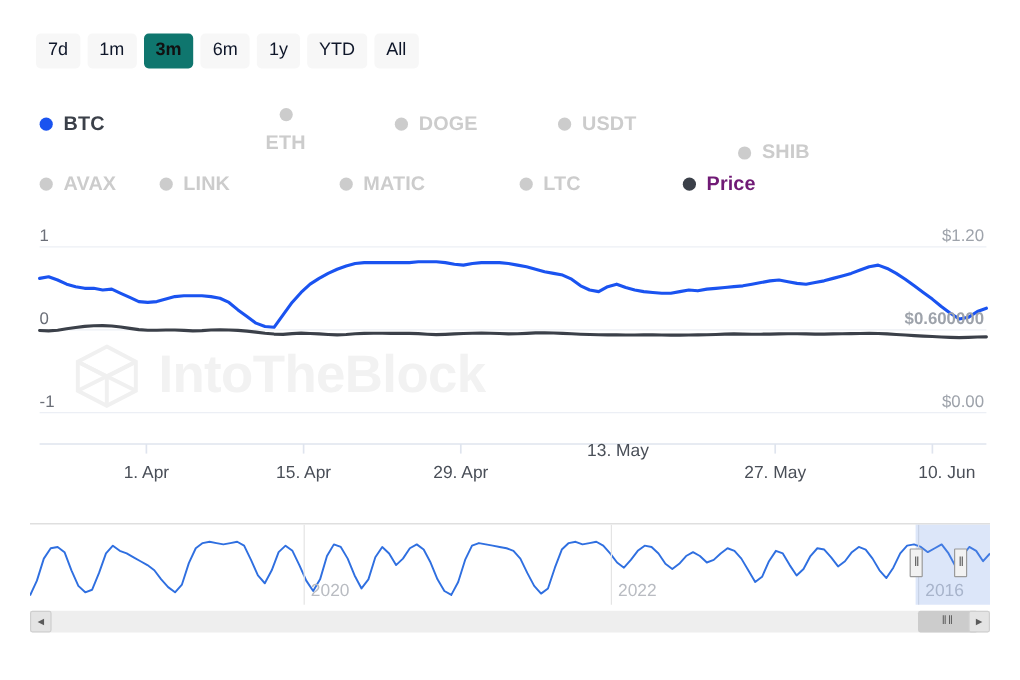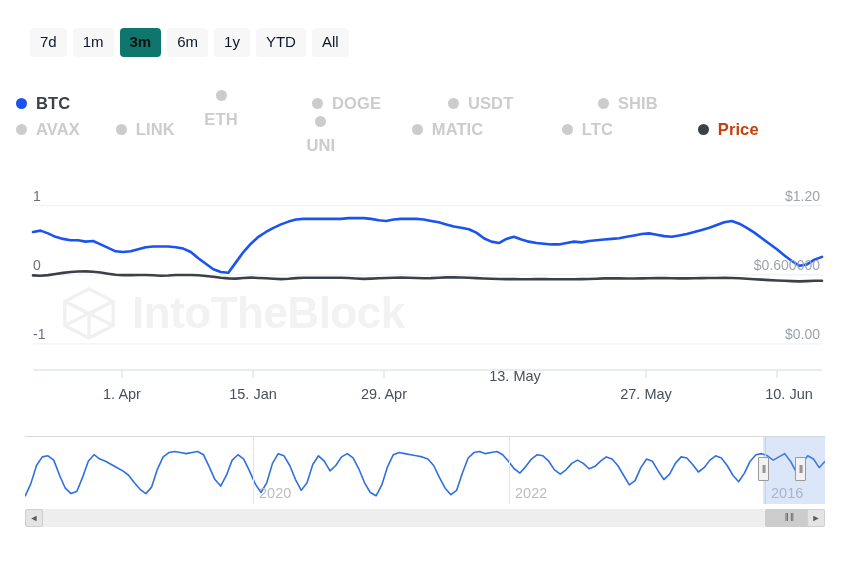--- a/index.html
+++ b/index.html
@@ -36,21 +36,21 @@
   }
   .range-btn.active {
     background: #0f766e;
     color: #111111;
     font-weight: bold;
   }
 
   
   .legend {
     position: absolute;
-    left: 16px;
+    left: 33px;
     top: 90px;
     width: 790px;
     display: flex;
     flex-wrap: wrap;
     align-content: flex-start;
     text-align: center;
   }
   .legend-item {
     display: flex;
     align-items: center;
@@ -72,21 +72,21 @@
   }
   .legend-item.on .legend-label { font-weight: bold; }
   .legend-item.off .legend-dot { background: #cccccc; }
   .legend-item.off .legend-label { color: #cccccc; font-weight: bold; }
 
   
   .lg-w1 { width: 114px; }
   .lg-w2 { width: 110px; flex-direction: column; }
   .lg-w3 { width: 114px; }
   .lg-w4 { width: 100px; }
-  .lg-w5 { width: 105px; }
+  .lg-w5 { width: 105px; margin-top: 24px; }
 
   
   .plot-wrap {
     position: absolute;
     left: 0;
     top: 185px;
     width: 850px;
     height: 235px;
   }
   .plot-svg { display: block; }
@@ -243,35 +243,31 @@
     <span class="legend-label">SHIB</span>
   </div>
   <div class="legend-item off">
     <span class="legend-dot"></span>
     <span class="legend-label">AVAX</span>
   </div>
   <div class="legend-item off lg-w1">
     <span class="legend-dot"></span>
     <span class="legend-label">LINK</span>
   </div>
-  <div class="legend-item off lg-w2">
-    <span class="legend-dot"></span>
-    <span class="legend-label">UNI</span>
-  </div>
   <div class="legend-item off lg-w3">
     <span class="legend-dot"></span>
     <span class="legend-label">MATIC</span>
   </div>
   <div class="legend-item off lg-w4">
     <span class="legend-dot"></span>
     <span class="legend-label">LTC</span>
   </div>
   <div class="legend-item on">
     <span class="legend-dot" style="background:#3b4049"></span>
-    <span class="legend-label" style="color:#c2410c">Price</span>
+    <span class="legend-label" style="color:#701a75">Price</span>
   </div>
 </div>
 
 <div class="plot-wrap">
   <svg class="plot-svg" id="plot-svg" width="850" height="235">
       <line x1="33" x2="822" y1="20.72727272727273" y2="20.72727272727273" stroke="#eceff5" stroke-width="1"></line>
       <line x1="33" x2="822" y1="89.81818181818181" y2="89.81818181818181" stroke="#eceff5" stroke-width="1"></line>
       <line x1="33" x2="822" y1="158.9090909090909" y2="158.9090909090909" stroke="#eceff5" stroke-width="1"></line>
       <line x1="33" x2="822" y1="185" y2="185" stroke="#dfe4ee" stroke-width="1.4"></line>
       <line x1="122" x2="122" y1="185" y2="193" stroke="#dfe4ee" stroke-width="1.4"></line>
@@ -296,24 +292,24 @@
     </g>
   </svg>
   <span class="wm-text">IntoTheBlock</span>
 </div>
 
 <div id="axis-labels">
     <div class="ax-label" style="top: 187.727px; left: 33px;">1</div>
     <div class="ax-label" style="top: 256.818px; left: 33px;">0</div>
     <div class="ax-label" style="top: 325.909px; left: 33px;">-1</div>
     <div class="ax-label right" style="top: 187.727px; left: 0px; width: 820px; text-align: right;">$1.20</div>
-    <div class="ax-label right" style="top: 256.818px; left: 0px; width: 820px; text-align: right;">$0.600000</div>
+    <div class="ax-label right" style="top: 256.818px; left: 0px; width: 820px; text-align: right; font-weight: bold;">$0.600000</div>
     <div class="ax-label right" style="top: 325.909px; left: 0px; width: 820px; text-align: right;">$0.00</div>
     <div class="ax-label" style="top: 386px; left: 122px; transform: translateX(-50%); color: rgb(74, 79, 88); font-size: 14.5px;">1. Apr</div>
-    <div class="ax-label" style="top: 386px; left: 253px; transform: translateX(-50%); color: rgb(74, 79, 88); font-size: 14.5px;">15. Jan</div>
+    <div class="ax-label" style="top: 386px; left: 253px; transform: translateX(-50%); color: rgb(74, 79, 88); font-size: 14.5px;">15. Apr</div>
     <div class="ax-label" style="top: 386px; left: 384px; transform: translateX(-50%); color: rgb(74, 79, 88); font-size: 14.5px;">29. Apr</div>
     <div class="ax-label" style="top: 368px; left: 515px; transform: translateX(-50%); color: rgb(74, 79, 88); font-size: 14.5px;">13. May</div>
     <div class="ax-label" style="top: 386px; left: 646px; transform: translateX(-50%); color: rgb(74, 79, 88); font-size: 14.5px;">27. May</div>
     <div class="ax-label" style="top: 386px; left: 777px; transform: translateX(-50%); color: rgb(74, 79, 88); font-size: 14.5px; margin-left: 12px;">10. Jun</div>
   </div>
 
 <div class="navigator">
   <svg width="800" height="68" id="nav-svg">
       <polyline points="0.00,59.30 5.76,46.88 11.51,28.52 17.27,19.88 23.02,18.80 28.78,23.12 34.53,38.24 40.29,51.20 46.04,56.60 51.80,54.44 57.55,40.40 63.31,24.20 69.06,17.72 74.82,22.04 80.58,24.20 86.33,27.44 92.09,30.68 97.84,33.92 103.60,38.24 109.35,45.80 115.11,52.28 120.86,56.60 126.62,50.12 132.37,32.30 138.13,19.88 143.88,15.56 149.64,14.48 155.40,15.56 161.15,16.64 166.91,15.56 172.66,14.48 178.42,17.72 184.17,29.60 189.93,42.56 195.68,49.04 201.44,38.24 207.19,23.12 212.95,17.72 218.71,22.04 224.46,33.92 230.22,46.88 235.97,55.52 241.73,45.80 247.48,26.36 253.24,16.64 258.99,18.80 264.75,28.52 270.50,42.56 276.26,53.36 282.01,45.80 287.77,27.44 293.53,18.80 299.28,24.20 305.04,33.92 310.79,28.52 316.55,19.88 322.30,16.64 328.06,20.96 333.81,31.76 339.57,45.80 345.32,55.52 351.08,58.76 356.83,47.96 362.59,29.60 368.35,17.72 374.10,15.56 379.86,16.64 385.61,17.72 391.37,18.80 397.12,19.88 402.88,22.04 408.63,28.52 414.39,40.40 420.14,51.20 425.90,57.68 431.65,53.36 437.41,36.08 443.17,20.96 448.92,15.56 454.68,14.48 460.43,16.64 466.19,15.56 471.94,14.48 477.70,17.72 483.45,24.20 489.21,31.76 494.96,36.08 500.72,29.60 506.47,22.04 512.23,17.72 517.99,18.80 523.74,24.20 529.50,32.84 535.25,37.16 541.01,32.84 546.76,26.36 552.52,23.12 558.27,26.36 564.03,31.76 569.78,29.60 575.54,24.20 581.29,19.88 587.05,22.04 592.81,28.52 598.56,38.24 604.32,47.96 610.07,43.64 615.83,30.68 621.58,22.04 627.34,24.20 633.09,33.92 638.85,42.56 644.60,37.16 650.36,26.36 656.12,19.88 661.87,20.96 667.63,27.44 673.38,35.00 679.14,30.68 684.89,23.12 690.65,18.80 696.40,20.96 702.16,28.52 707.91,38.24 713.67,44.72 719.42,36.08 725.18,24.20 730.94,17.72 736.69,16.64 742.45,18.80 748.20,23.12 753.96,19.88 759.71,16.64 765.47,24.20 771.22,35.00 776.98,26.36 782.73,18.80 788.49,22.04 794.24,30.68 800.00,24.20" fill="none" stroke="#2f6fe0" stroke-width="1.6" stroke-linejoin="round"></polyline>
     </svg>

